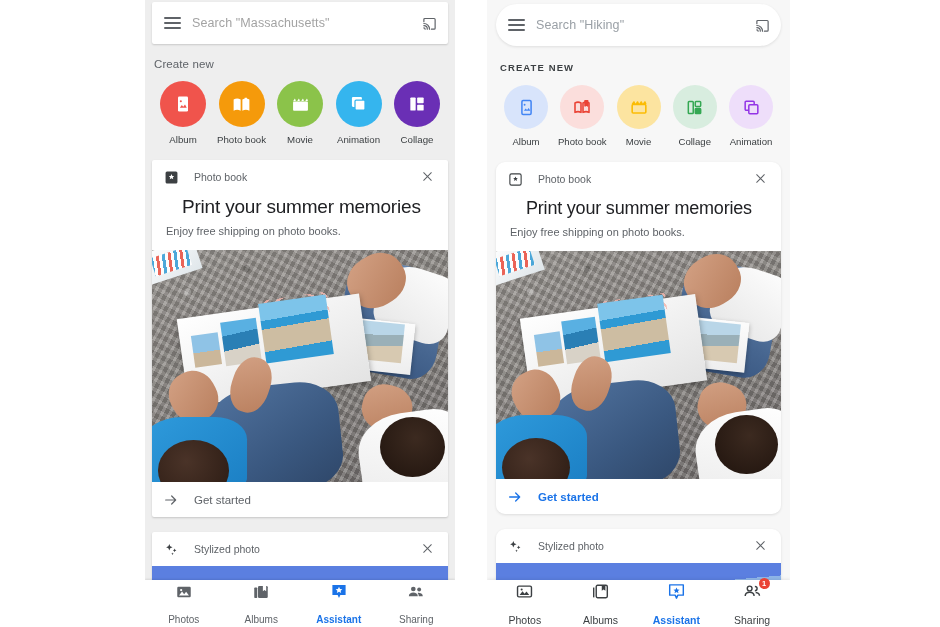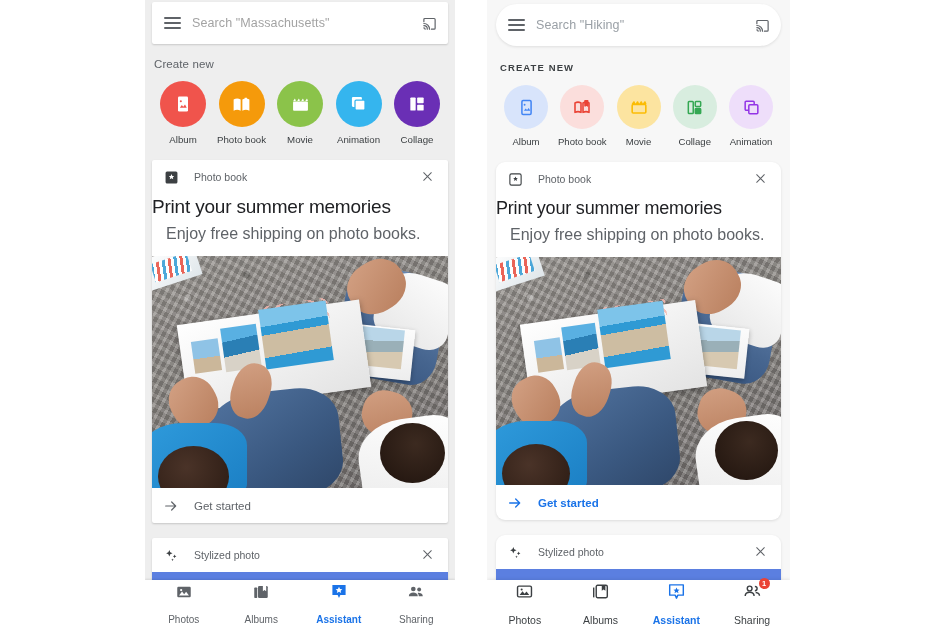--- a/index.html
+++ b/index.html
@@ -62,23 +62,23 @@
   
   .card { background: #ffffff; overflow: hidden; }
   #panel-old .card { margin: 15px 7px 0 7px; border-radius: 2px; box-shadow: 0 1px 2px rgba(0,0,0,.17); }
   #panel-new .card { margin: 15px 9px 0 9px; border-radius: 9px; box-shadow: 0 1px 3px rgba(0,0,0,.11); }
 
   .card-head { display: flex; align-items: center; height: 34px; padding: 0 11px; }
   .ch-icon { width: 16px; height: 16px; flex: 0 0 auto; display:flex; align-items:center; justify-content:center; }
   .ch-label { margin-left: 15px; font-size: 10.5px; color: #5f6368; flex: 1 1 auto; }
   .ch-close { width: 16px; height: 16px; flex: 0 0 auto; }
 
-  .card-title { font-size: 19px; color: #202124; font-weight: normal; padding: 2px 14px 0 0; letter-spacing: -.2px; }
+  .card-title { font-size: 19px; color: #202124; font-weight: normal; padding: 2px 14px 0 30px; letter-spacing: -.2px; }
   #panel-new .card-title { font-size: 18px; }
-  .card-sub { font-size: 16px; color: #5f6368; padding: 7px 14px 13px 14px; }
+  .card-sub { font-size: 11px; color: #5f6368; padding: 7px 14px 13px 14px; }
 
   .card-cta { display: flex; align-items: center; height: 35px; padding: 0 11px; }
   .cta-arrow { width: 18px; flex: 0 0 auto; display: flex; align-items: center; }
   .cta-text { margin-left: 13px; font-size: 11.5px; color: #5f6368; }
   #panel-new .cta-text { color: #1a73e8; font-weight: bold; font-size: 11.5px; }
 
   
   .photo { position: relative; width: 100%; height: 232px; background: #8d8a86; overflow: hidden; }
   #panel-new .photo { height: 228px; }
   .photo .carpet {

